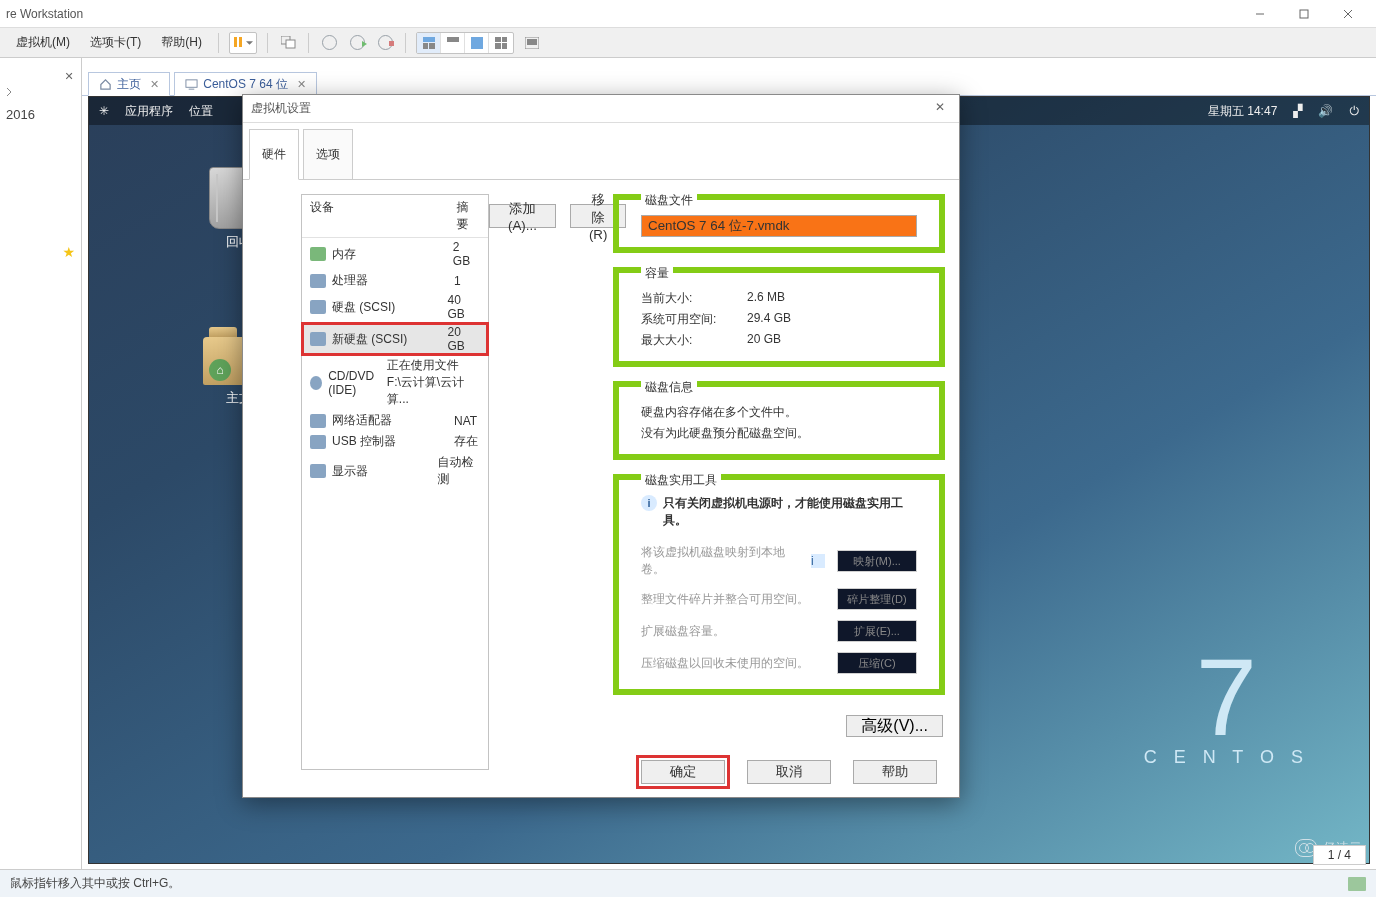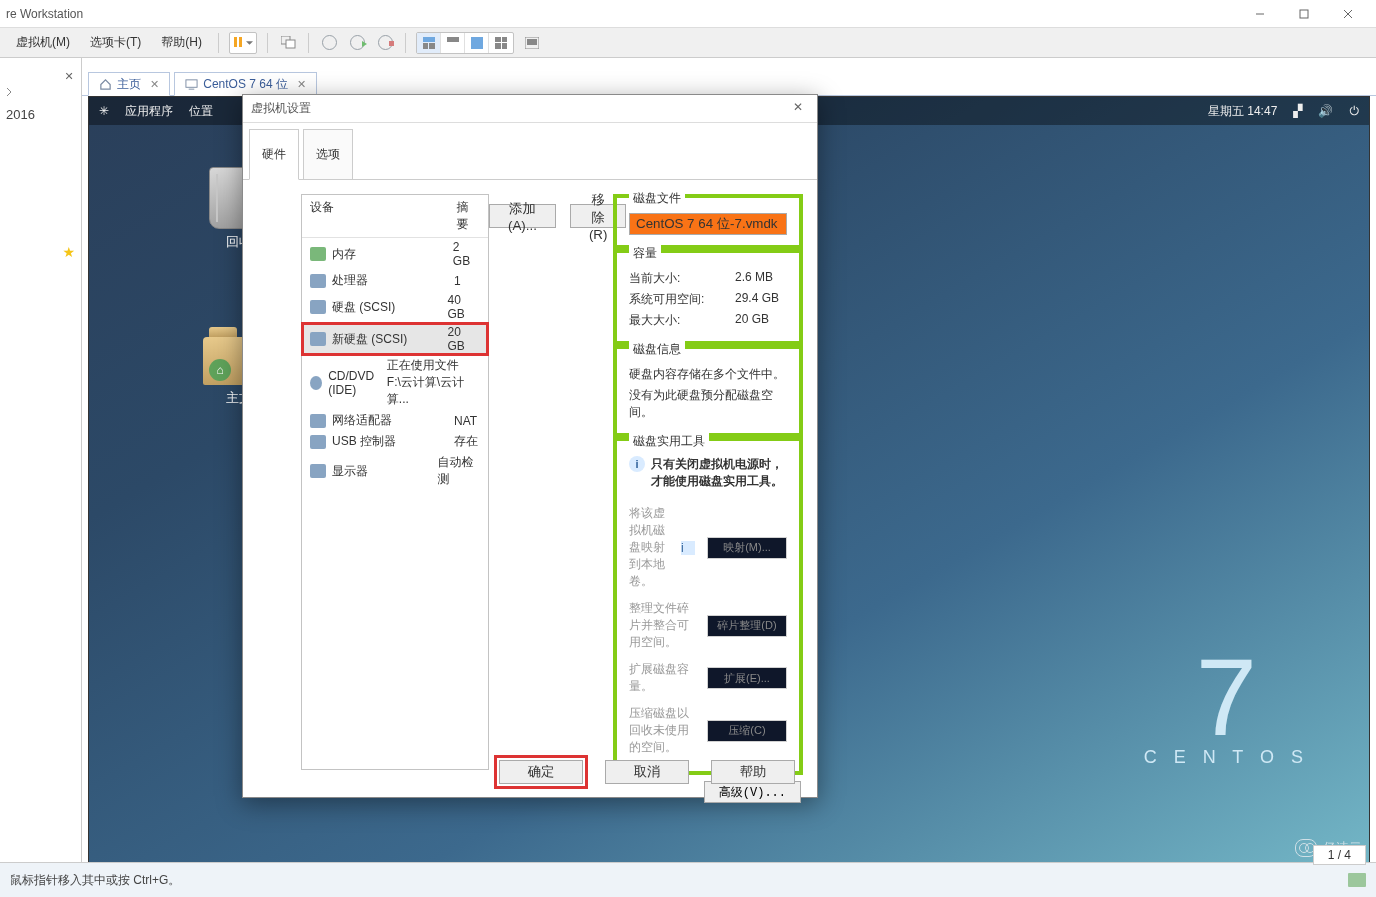--- a/index.html
+++ b/index.html
@@ -58,21 +58,21 @@
 .trash-img { width:56px; height:62px; border-radius:4px 4px 10px 10px; background:linear-gradient(#d8d8d8,#a2a2a2); border:1px solid #888; position:relative; overflow:hidden; }
 .trash-img::before { content:""; position:absolute; inset:6px; border-left:2px solid #c7c7c7; border-right:2px solid #c7c7c7; }
 .home-img { width:62px; height:48px; background:linear-gradient(#e7c98b,#c1a062); border-radius:4px 4px 2px 2px; position:relative; }
 .home-img::before { content:""; position:absolute; top:-10px; left:6px; width:28px; height:10px; background:linear-gradient(#e7c98b,#c1a062); border-radius:3px 3px 0 0; }
 .home-img .badge { position:absolute; bottom:4px; left:6px; width:22px; height:22px; border-radius:50%; background:#5fa25a; color:#fff; display:flex; align-items:center; justify-content:center; font-size:12px; }
 .centos-logo { position:absolute; right:60px; bottom:95px; color:#cfe8f5; text-align:center; font-family:"Segoe UI Light",sans-serif; }
 .centos-logo .big7 { font-size:110px; font-weight:100; line-height:.8; }
 .centos-logo .word { letter-spacing:6px; font-size:18px; margin-top:6px; }
 
 
-.dialog { position:absolute; left:242px; top:94px; width:576px; height:704px; background:#fff; border:1px solid #8a8a8a; box-shadow:0 6px 24px rgba(0,0,0,.4); z-index:50; }
+.dialog { position:absolute; left:242px; top:94px; width:718px; height:704px; background:#fff; border:1px solid #8a8a8a; box-shadow:0 6px 24px rgba(0,0,0,.4); z-index:50; }
 .dlg-head { height:28px; display:flex; align-items:center; padding:0 8px; border-bottom:1px solid #ddd; }
 .dlg-head .dlg-title { flex:1; color:#555; }
 .dlg-head .x { width:22px; height:18px; text-align:center; color:#666; }
 .dlg-tabs { display:flex; padding:6px 6px 0; border-bottom:1px solid #ccc; }
 .dlg-tab { padding:16px 12px; border:1px solid #ccc; border-bottom:none; margin-right:4px; color:#333; background:#fafafa; }
 .dlg-tab.active { background:#fff; border-bottom:1px solid #fff; margin-bottom:-1px; }
 
 .dlg-body { display:flex; padding:14px 14px 0; gap:16px; height:590px; }
 .dev-pane { width:340px; display:flex; flex-direction:row;padding-left:44px; }
 .dev-list { flex:1; border:1px solid #c3c3c3; background:#fff; }
@@ -80,47 +80,47 @@
 .dev-hdr > div:first-child{ width:150px; }
 .dev-row { display:flex; padding:2px 8px; align-items:center; color:#333; }
 .dev-row.sel { background:#e6e6e6; }
 .dev-row.hl { outline:3px solid #d33; outline-offset:-2px; }
 .dev-ic { width:16px; height:14px; margin-right:6px; background:#88a4c2; border-radius:2px; }
 .dev-row .col1 { width:144px; display:flex; align-items:center; }
 .dev-btns { display:flex; justify-content:center; gap:14px; padding-top:10px; }
 .push-btn { height:24px; padding:0 18px; background:#efefef; border:1px solid #aaa; color:#333; display:inline-flex; align-items:center; }
 
 .detail-pane { flex:1; }
-.grp { border:4px solid #84cc16; padding:10px 12px; color:#333; }
+.grp { border:6px solid #84cc16; padding:10px 22px; margin-bottom:14px; color:#333; }
 .grp .grp-title { position:relative; top:-18px; background:#fff; display:inline-block; padding:0 4px; color:#333; }
 .grp-body{ margin-top:-12px; }
 .disk-file-input { width:100%; height:22px; border:1px solid #aaa; padding:0 6px; background:#f97316; color:#333; }
 .cap-row { display:flex; gap:6px; padding:2px 0; }
 .cap-row > div:first-child { width:100px; }
 .util-row { display:flex; align-items:center; gap:12px; padding:5px 0; color:#999; }
 .util-row .txt { flex:1; }
 .util-row .btn-s { height:22px; width:80px; background:#0f172a; border:1px solid #d1d1d1; color:#888; font-size:11px; display:flex; align-items:center; justify-content:center; }
 .util-note { display:flex; align-items:flex-start; gap:6px; color:#333; margin-bottom:10px; }
 .util-note .info-ic { width:16px; height:16px; flex:0 0 16px; border-radius:50%; background:#d9ebff; color:#31629b; display:flex; align-items:center; justify-content:center; font-weight:bold; font-size:11px; }
 .adv-row{display:flex; justify-content:flex-end; padding:6px 2px 0;}
-.adv-row .btn-a{height:22px; padding:0 14px; background:#efefef; border:1px solid #aaa; font-size:12px;font-family:Liberation Mono, monospace;}
+.adv-row .btn-a{height:22px; padding:0 14px; background:#efefef; border:1px solid #aaa; font-size:16px;}
 
 .dlg-footer { position:absolute; bottom:0; left:0; right:0; height:50px; display:flex; justify-content:flex-end; align-items:center; gap:22px; padding:0 22px; }
 .dlg-footer .push-btn{ width:84px; justify-content:center;}
 .ok-hl { outline:3px solid #d33; outline-offset:2px; }
 
 
 .watermark { position:absolute; right:14px; bottom:40px; display:flex; align-items:center; color:#cfe0e7; z-index:60; gap:6px; font-size:13px;}
 .watermark .wm-ic { width:22px; height:18px; border:1.4px solid #cfe0e7; border-radius:8px; position:relative; }
 .watermark .wm-ic::before{content:"";position:absolute;width:8px;height:8px;border:1.4px solid #cfe0e7;border-radius:50%;left:3px;top:3px;}
 .watermark .wm-ic::after{content:"";position:absolute;width:8px;height:8px;border:1.4px solid #cfe0e7;border-radius:50%;right:1px;top:3px;}
 .page-counter { position:absolute; right:10px; bottom:32px; background:#fff; border:1px solid #ccc; padding:2px 14px; color:#333; z-index:61; }
 
 
-.status-bar { position:absolute; bottom:0; left:0; right:0; height:35px; background:#eef3f8; border-top:1px solid #ccc; display:flex; align-items:center; padding:0 10px; color:#444; }
+.status-bar { position:absolute; bottom:0; left:0; right:0; height:28px; background:#eef3f8; border-top:1px solid #ccc; display:flex; align-items:center; padding:0 10px; color:#444; }
 .status-bar .spacer{flex:1;}
 .status-ic { width:18px; height:14px; background:#9cc79c; border-radius:1px; margin-left:6px; }
 </style>
 </head>
 <body>
 
 <div class="title-bar">
   <span class="title">re Workstation</span>
   <div class="win-controls">
     <div class="win-btn">

